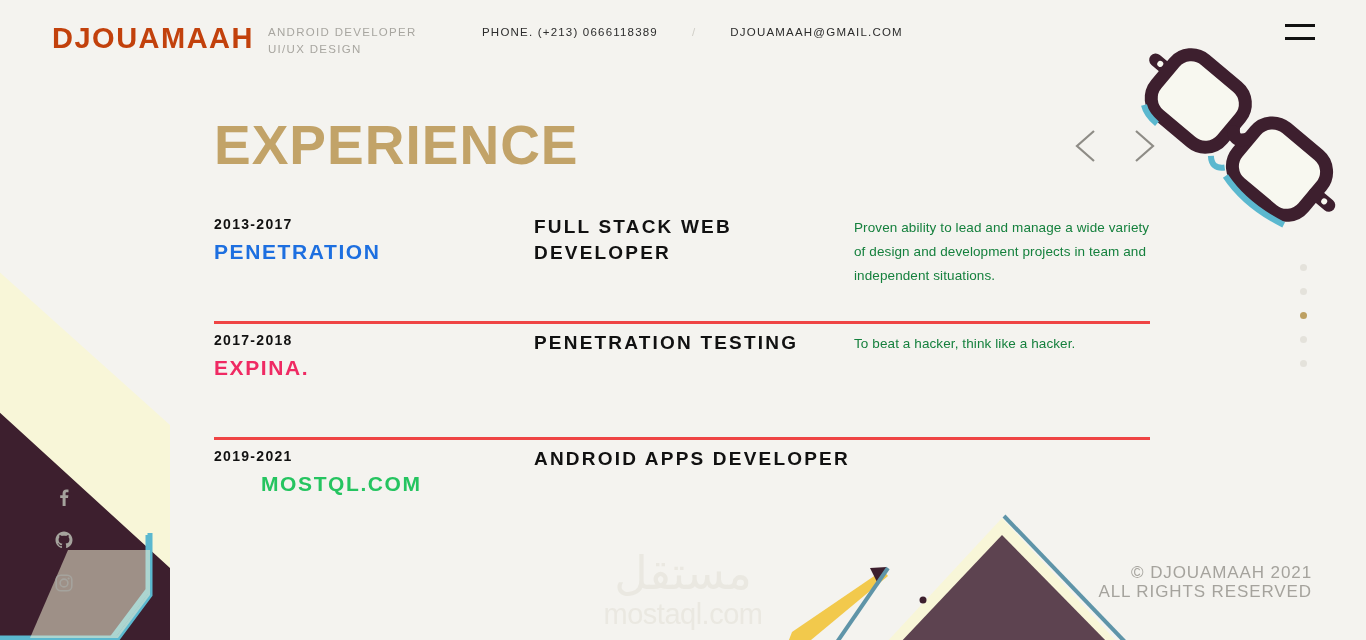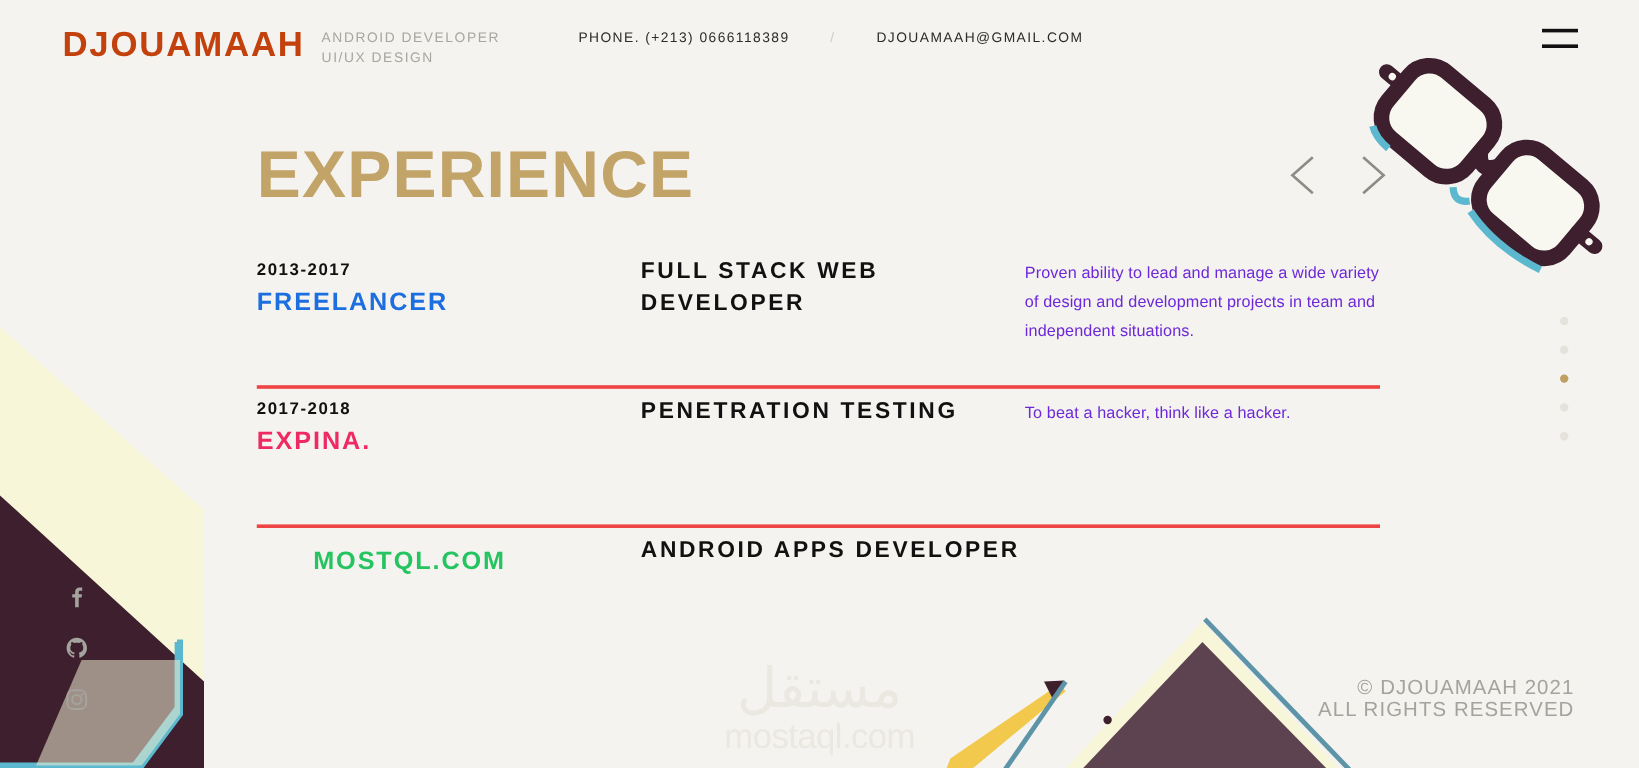--- a/index.html
+++ b/index.html
@@ -99,21 +99,21 @@
   }
 
   .exp-col-mid { width:320px; padding-top:6px; }
   .exp-role {
     font-size:19px; font-weight:bold; color:#111;
     letter-spacing:2.2px; line-height:26px;
   }
 
   .exp-col-right { width:296px; padding-top:8px; }
   .exp-desc {
-    font-size:13.5px; color:#6d28d9; line-height:24px; letter-spacing:0.1px;
+    font-size:13.5px; color:#15803d; line-height:24px; letter-spacing:0.1px;
   }
 
   
   .dots { position:absolute; left:1300px; top:264px; width:14px; z-index:5; }
   .dot {
     width:7px; height:7px; border-radius:50%; background:#e4e2db;
     margin-bottom:17px; cursor:pointer;
   }
   .dot.active { background:#bda062; }
 
@@ -220,21 +220,21 @@
         <polyline points="10,6 27,21 10,36" fill="none" stroke="#8e8c86" stroke-width="2.2"></polyline>
       </svg>
     </div>
   </div>
 
   <div class="exp-list">
 
     <div class="exp-row">
       <div class="exp-col-left">
         <div class="exp-years">2013-2017</div>
-        <div class="exp-company" style="color: rgb(29, 111, 224);">FREELANCER</div>
+        <div class="exp-company" style="color: rgb(29, 111, 224);">PENETRATION</div>
       </div>
       <div class="exp-col-mid">
         <div class="exp-role">FULL STACK WEB DEVELOPER</div>
       </div>
       <div class="exp-col-right">
         <div class="exp-desc">Proven ability to lead and manage a wide variety of design and development projects in team and independent situations.</div>
       </div>
     </div>
 
     <div class="exp-row">
@@ -245,20 +245,21 @@
       <div class="exp-col-mid">
         <div class="exp-role">PENETRATION TESTING</div>
       </div>
       <div class="exp-col-right">
         <div class="exp-desc">To beat a hacker, think like a hacker.</div>
       </div>
     </div>
 
     <div class="exp-row">
       <div class="exp-col-left">
+        <div class="exp-years">2019-2021</div>
         <div class="exp-company" style="color: rgb(37, 196, 96); margin-left: 47px;">MOSTQL.COM</div>
       </div>
       <div class="exp-col-mid">
         <div class="exp-role">ANDROID APPS DEVELOPER</div>
       </div>
     </div>
 
   </div>
 </div>
 

